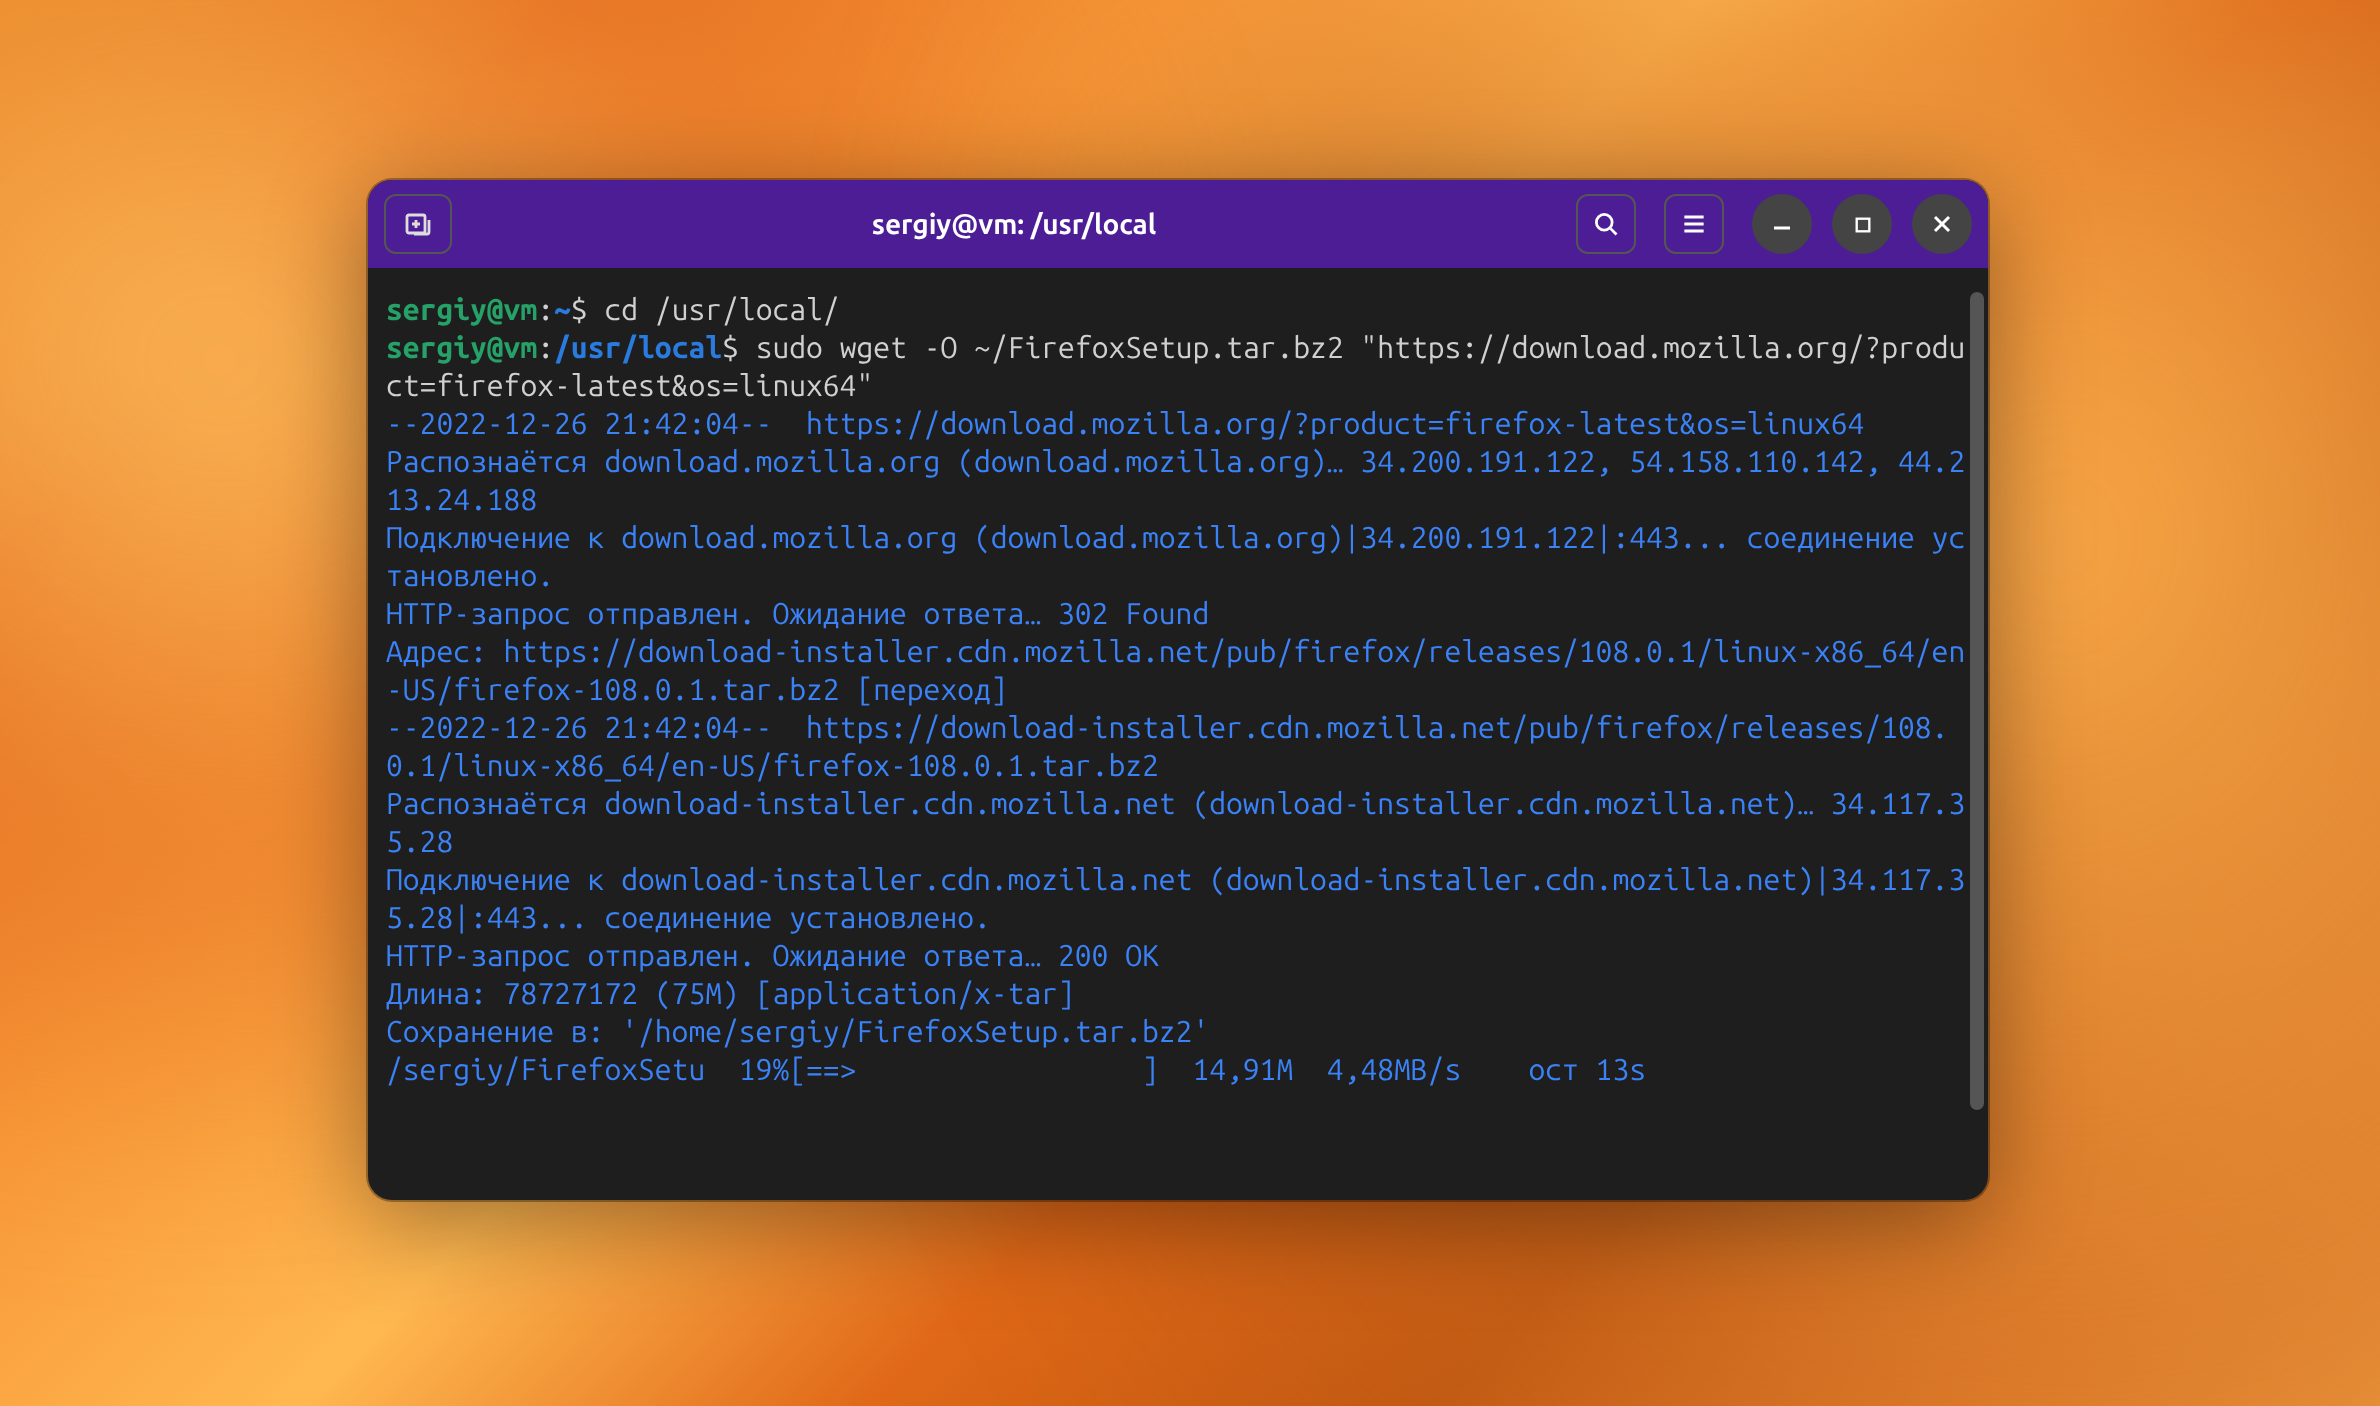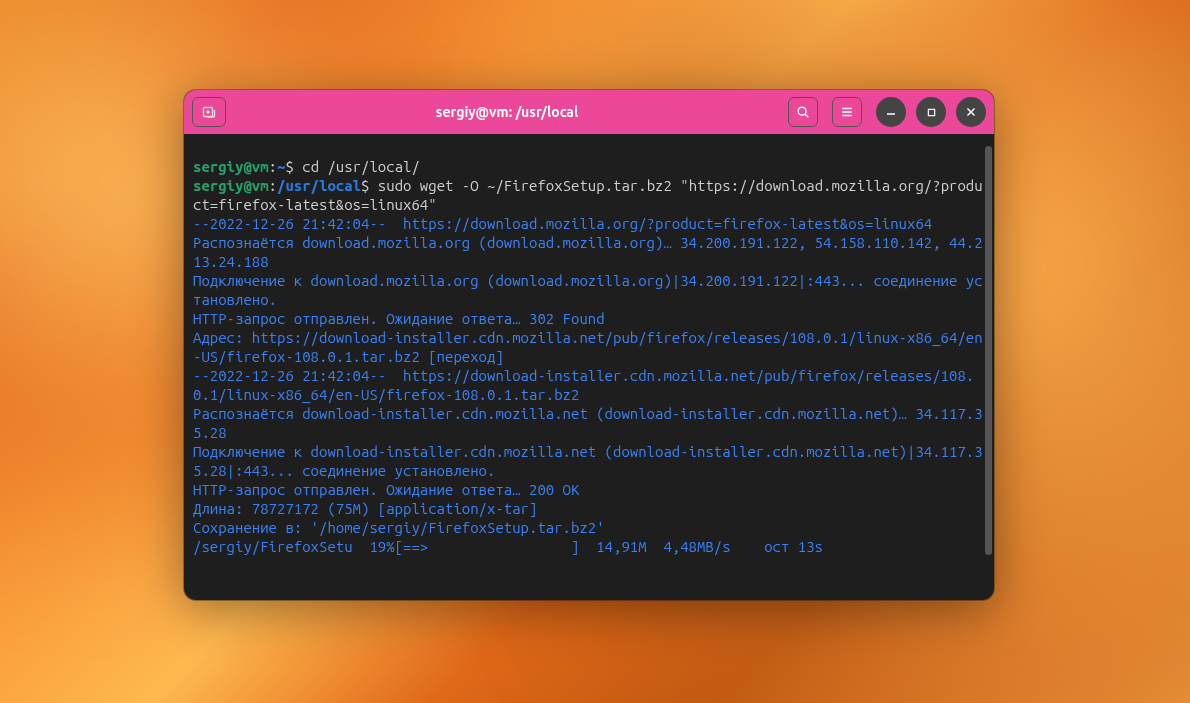--- a/index.html
+++ b/index.html
@@ -47,21 +47,21 @@
       border-radius: 12px;
       box-shadow: 0 10px 50px rgba(0,0,0,0.4), 0 0 0 1px rgba(0,0,0,0.3);
       overflow: hidden;
       z-index: 10;
       display: flex;
       flex-direction: column;
     }
     
     .titlebar {
       height: 44px;
-      background: #ec4899;
+      background: #4c1d95;
       display: flex;
       align-items: center;
       padding: 0 8px;
       flex-shrink: 0;
     }
     
     .titlebar-left {
       display: flex;
       align-items: center;
       gap: 6px;
@@ -108,21 +108,21 @@
     }
     
     .sq-group {
       display: flex;
       gap: 14px;
       margin-right: 4px;
     }
     
     .terminal-body {
       flex: 1;
-      padding: 23px 9px;
+      padding: 11px 9px;
       font-family: 'Ubuntu Mono', 'DejaVu Sans Mono', Menlo, Consolas, monospace;
       font-size: 15px;
       line-height: 19px;
       color: #d0d0d0;
       overflow: hidden;
       white-space: pre-wrap;
       word-break: break-all;
       position: relative;
     }
     

